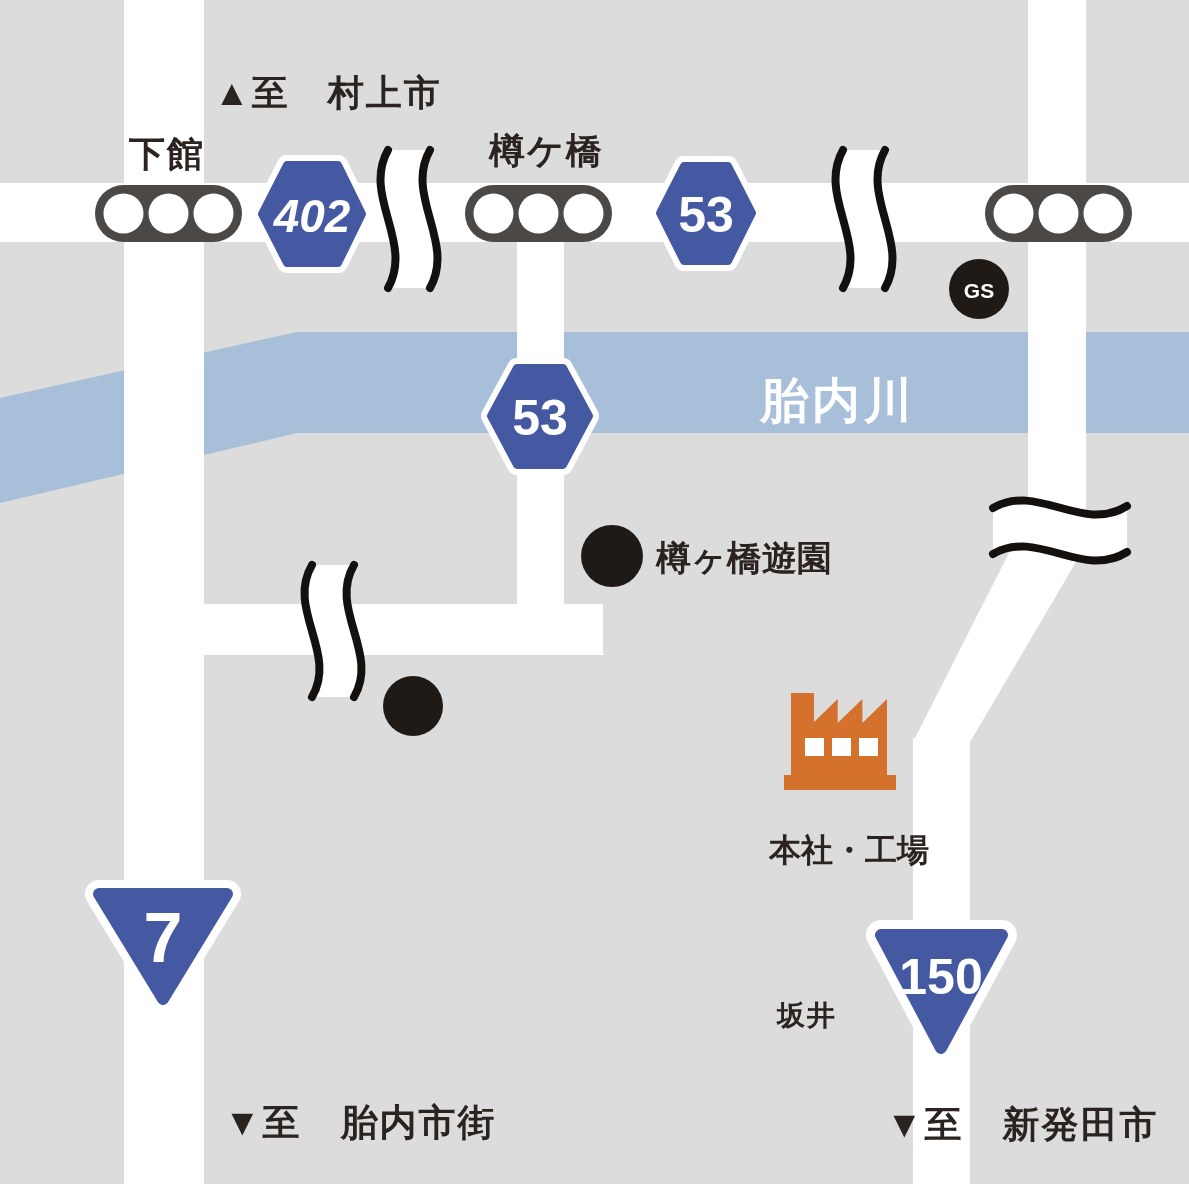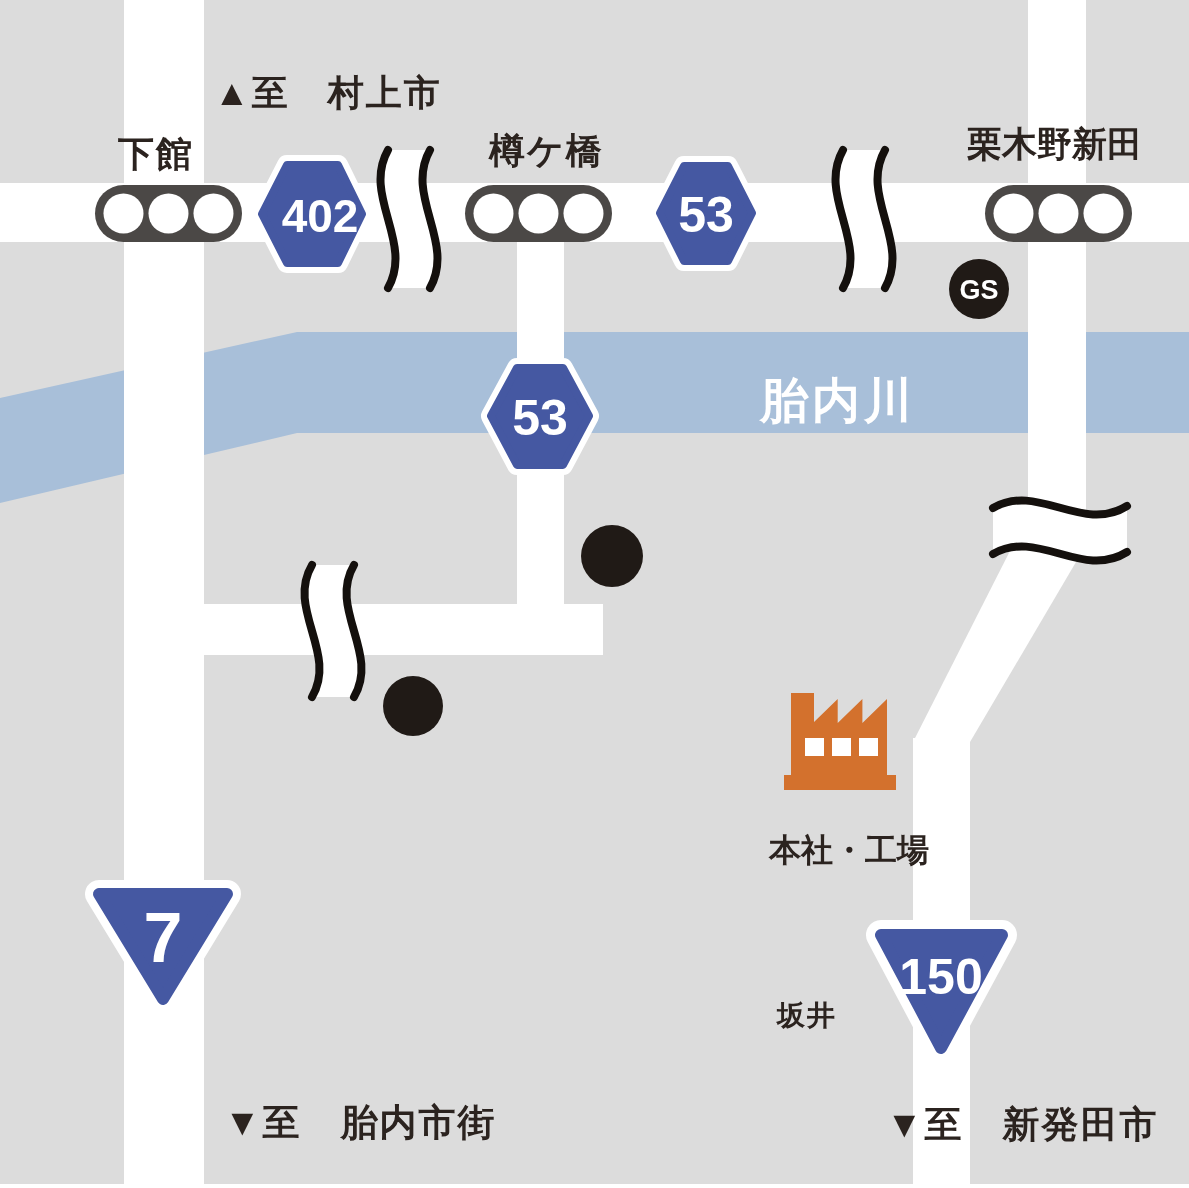--- a/index.html
+++ b/index.html
@@ -113,30 +113,30 @@
     </g>
 
     <circle cx="612" cy="556" r="31" fill="#201a16"></circle>
     <circle cx="413" cy="706" r="30" fill="#201a16"></circle>
   </svg>
 
   <div class="lbl" style="left:214px;top:40px;font-size:36px;margin-top:35px;">▲至　村上市</div>
   <div class="lbl" style="left:886px;top:1106px;font-size:37px;">▼至　新発田市</div>
   <div class="lbl" style="left:224px;top:1104px;font-size:37px;">▼至　胎内市街</div>
 
-  <div class="lbl" style="left:118px;top:136px;font-size:36px;">下館</div>
+  <div class="lbl" style="left:129px;top:136px;font-size:36px;">下館</div>
   <div class="lbl" style="left:489px;top:133px;font-size:36px;">樽ケ橋</div>
-  <div class="lbl" style="left:967px;top:126px;font-size:35px;letter-spacing:0;">栗木野新田</div>
   <div class="lbl" style="left:777px;top:1004px;font-size:28px;font-family:Liberation Mono, monospace;">坂井</div>
 
   <div class="lbl white" style="left:760px;top:377px;font-size:48px;letter-spacing:4px;">胎内川</div>
 
+  <div class="lbl" style="left:656px;top:540px;font-size:35px;letter-spacing:0;">樽ヶ橋遊園</div>
   <div class="lbl" style="left:769px;top:834px;font-size:32px;letter-spacing:0;">本社・工場</div>
 
-  <div class="lbl ctr white" style="left:320px;top:216px;font-size:46px;">402</div>
+  <div class="lbl ctr white" style="left:312px;top:216px;font-size:46px;font-style:italic;">402</div>
   <div class="lbl ctr white" style="left:706px;top:215px;font-size:50px;">53</div>
   <div class="lbl ctr white" style="left:540px;top:418px;font-size:50px;">53</div>
   <div class="lbl ctr white" style="left:163px;top:938px;font-size:70px;">7</div>
   <div class="lbl ctr white" style="left:941px;top:977px;font-size:50px;">150</div>
 
-  <div class="lbl ctr white" style="left:979px;top:290px;font-size:27px;">GS</div>
+  <div class="lbl ctr white" style="left:979px;top:290px;font-size:21px;">GS</div>
 
 </div>
 
 </body></html>

